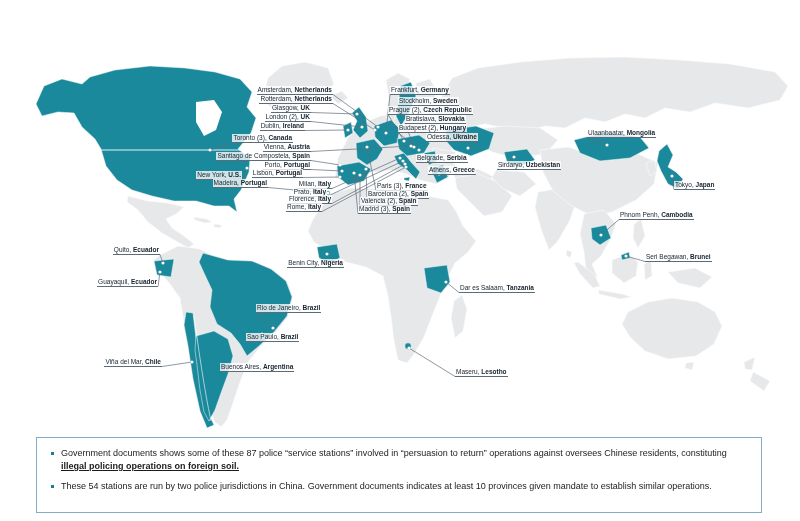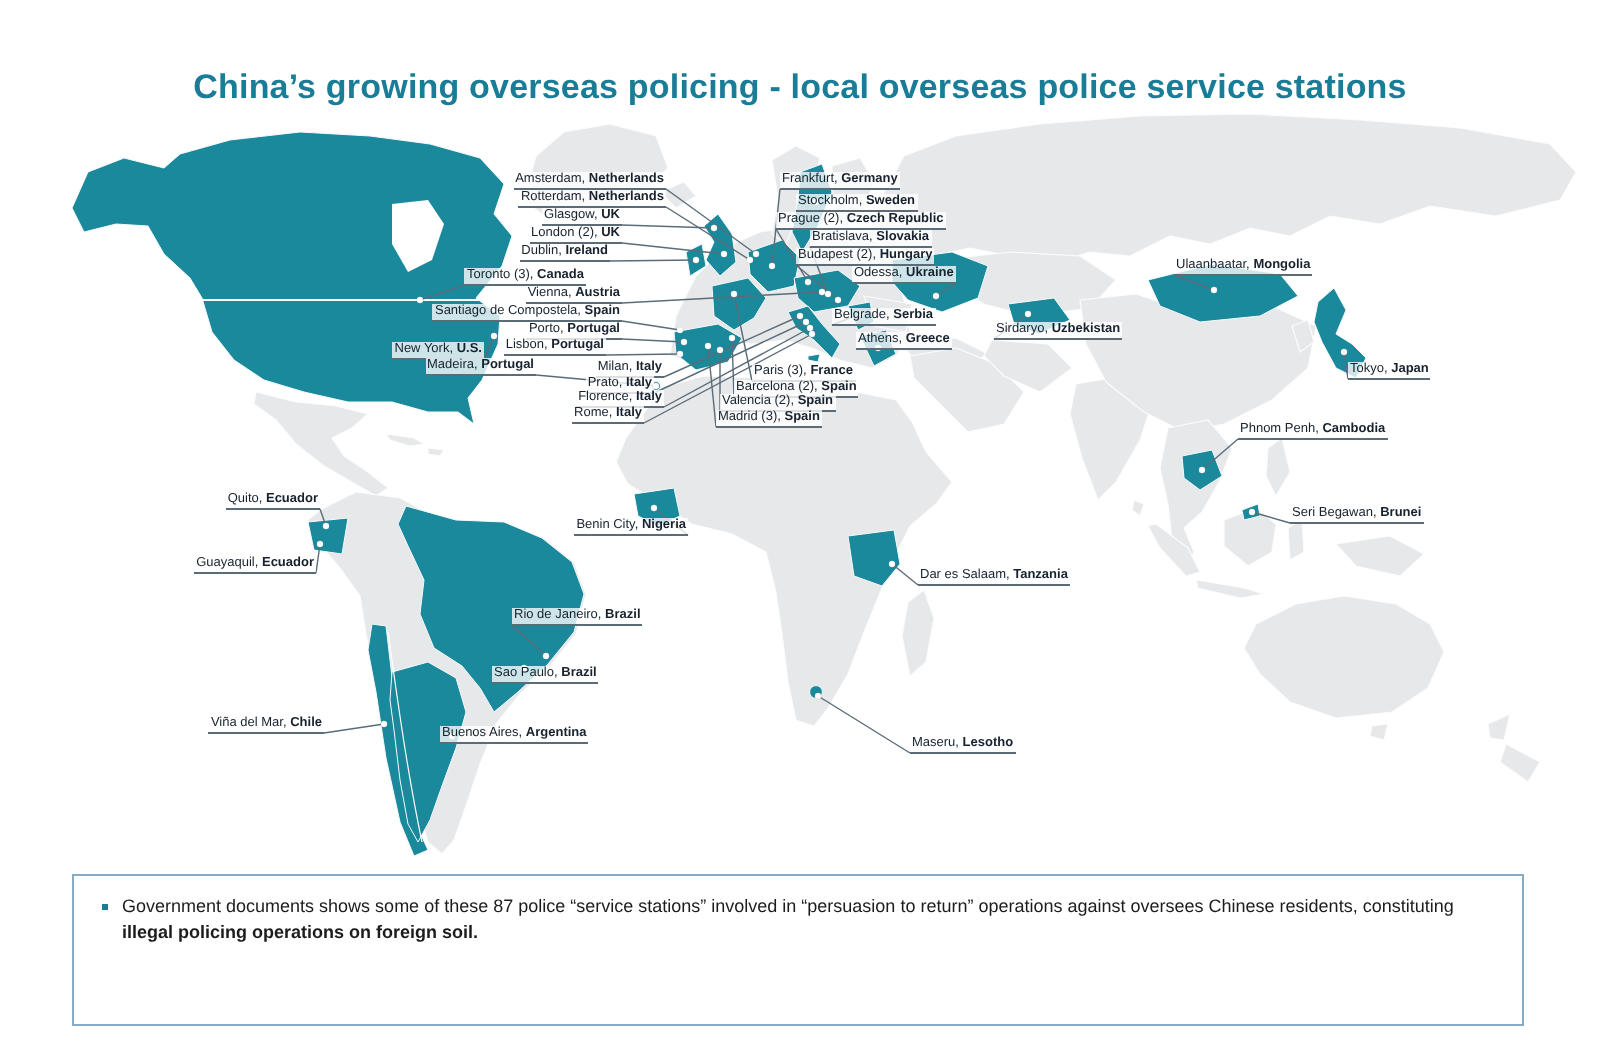--- a/index.html
+++ b/index.html
@@ -11,30 +11,29 @@
   #labels{position:absolute;left:0;top:0;width:800px;height:521px;pointer-events:none;}
   .map-label{position:absolute;font-size:6.5px;line-height:7px;white-space:nowrap;
              color:#17222e;background:rgba(255,255,255,0.78);padding:0 1px 1px 1px;
              border-bottom:1px solid #5b6c78;}
   .map-label b{font-weight:bold;}
   .notes{position:absolute;left:36px;top:437px;width:726px;height:76px;box-sizing:border-box;
          border:1px solid #85abc6;background:#fff;padding:9px 14px 6px 14px;}
   .note{display:flex;gap:7px;margin-bottom:7px;}
   .note .bullet{flex:none;width:3px;height:3px;background:#1a7d98;margin-top:5px;}
   .note p{margin:0;font-size:9px;line-height:1.45;color:#1c1c1c;}
-  .note p b{font-weight:bold;}
+  .note p b{font-weight:bold;text-decoration:underline;}
   svg path{shape-rendering:geometricPrecision;}
   .land{fill:#e6e8ea;stroke:#fbfcfd;stroke-width:0.6;}
   .hi{fill:#1b899c;stroke:#f4fafb;stroke-width:0.5;}
 </style>
 </head>
 <body>
 
 <div id="stage">
-  <div class="title">China’s growing overseas policing - local overseas police service stations</div>
 
   <svg id="map-svg" viewBox="0 0 800 521" xmlns="http://www.w3.org/2000/svg">
 
     <path class="land" d="M432,122 L440,100 452,78 478,68 520,62 570,58 625,57 680,60 730,64 775,72 788,86 780,100 748,108 715,103 690,112 665,108 645,118 625,114 605,122 585,118 565,128 545,126 525,132 505,128 485,124 465,128 448,124 435,124 Z"></path>
     <path class="land" d="M335,178 L338,158 348,138 362,124 380,116 400,113 422,116 440,121 448,133 452,150 455,166 448,178 436,184 420,180 406,174 392,170 376,172 360,170 346,180 Z"></path>
     <path class="land" d="M386,80 L398,73 410,79 406,94 398,110 393,122 386,117 389,99 Z"></path>
     <path class="land" d="M416,83 L430,79 437,91 431,107 421,114 416,99 Z"></path>
     <path class="land" d="M432,148 L456,152 453,166 437,163 Z"></path>
     <path class="land" d="M452,172 L478,169 494,177 479,185 457,181 Z"></path>
     <path class="land" d="M470,130 L505,126 540,128 558,140 545,154 515,158 492,152 476,142 Z"></path>
@@ -231,14 +230,18 @@
       <div class="map-label" style="right: 638px; top: 358px;"><span>Viña del Mar,</span> <b>Chile</b></div>
       <div class="map-label" style="left: 220px; top: 363px;"><span>Buenos Aires,</span> <b>Argentina</b></div>
       <div class="map-label" style="left: 455px; top: 368px;"><span>Maseru,</span> <b>Lesotho</b></div>
     </div>
 
   <div class="notes">
     <div class="note">
       <span class="bullet"></span>
       <p><span>Government documents shows some of these 87 police “service stations” involved in “persuasion to return” operations against oversees Chinese residents, constituting </span><b>illegal policing operations on foreign soil.</b></p>
     </div>
+    <div class="note">
+      <span class="bullet"></span>
+      <p><span>These 54 stations are run by two police jurisdictions in China. Government documents indicates at least 10 provinces given mandate to establish similar operations.</span><b></b></p>
+    </div>
   </div>
 </div>
 
 </body></html>

